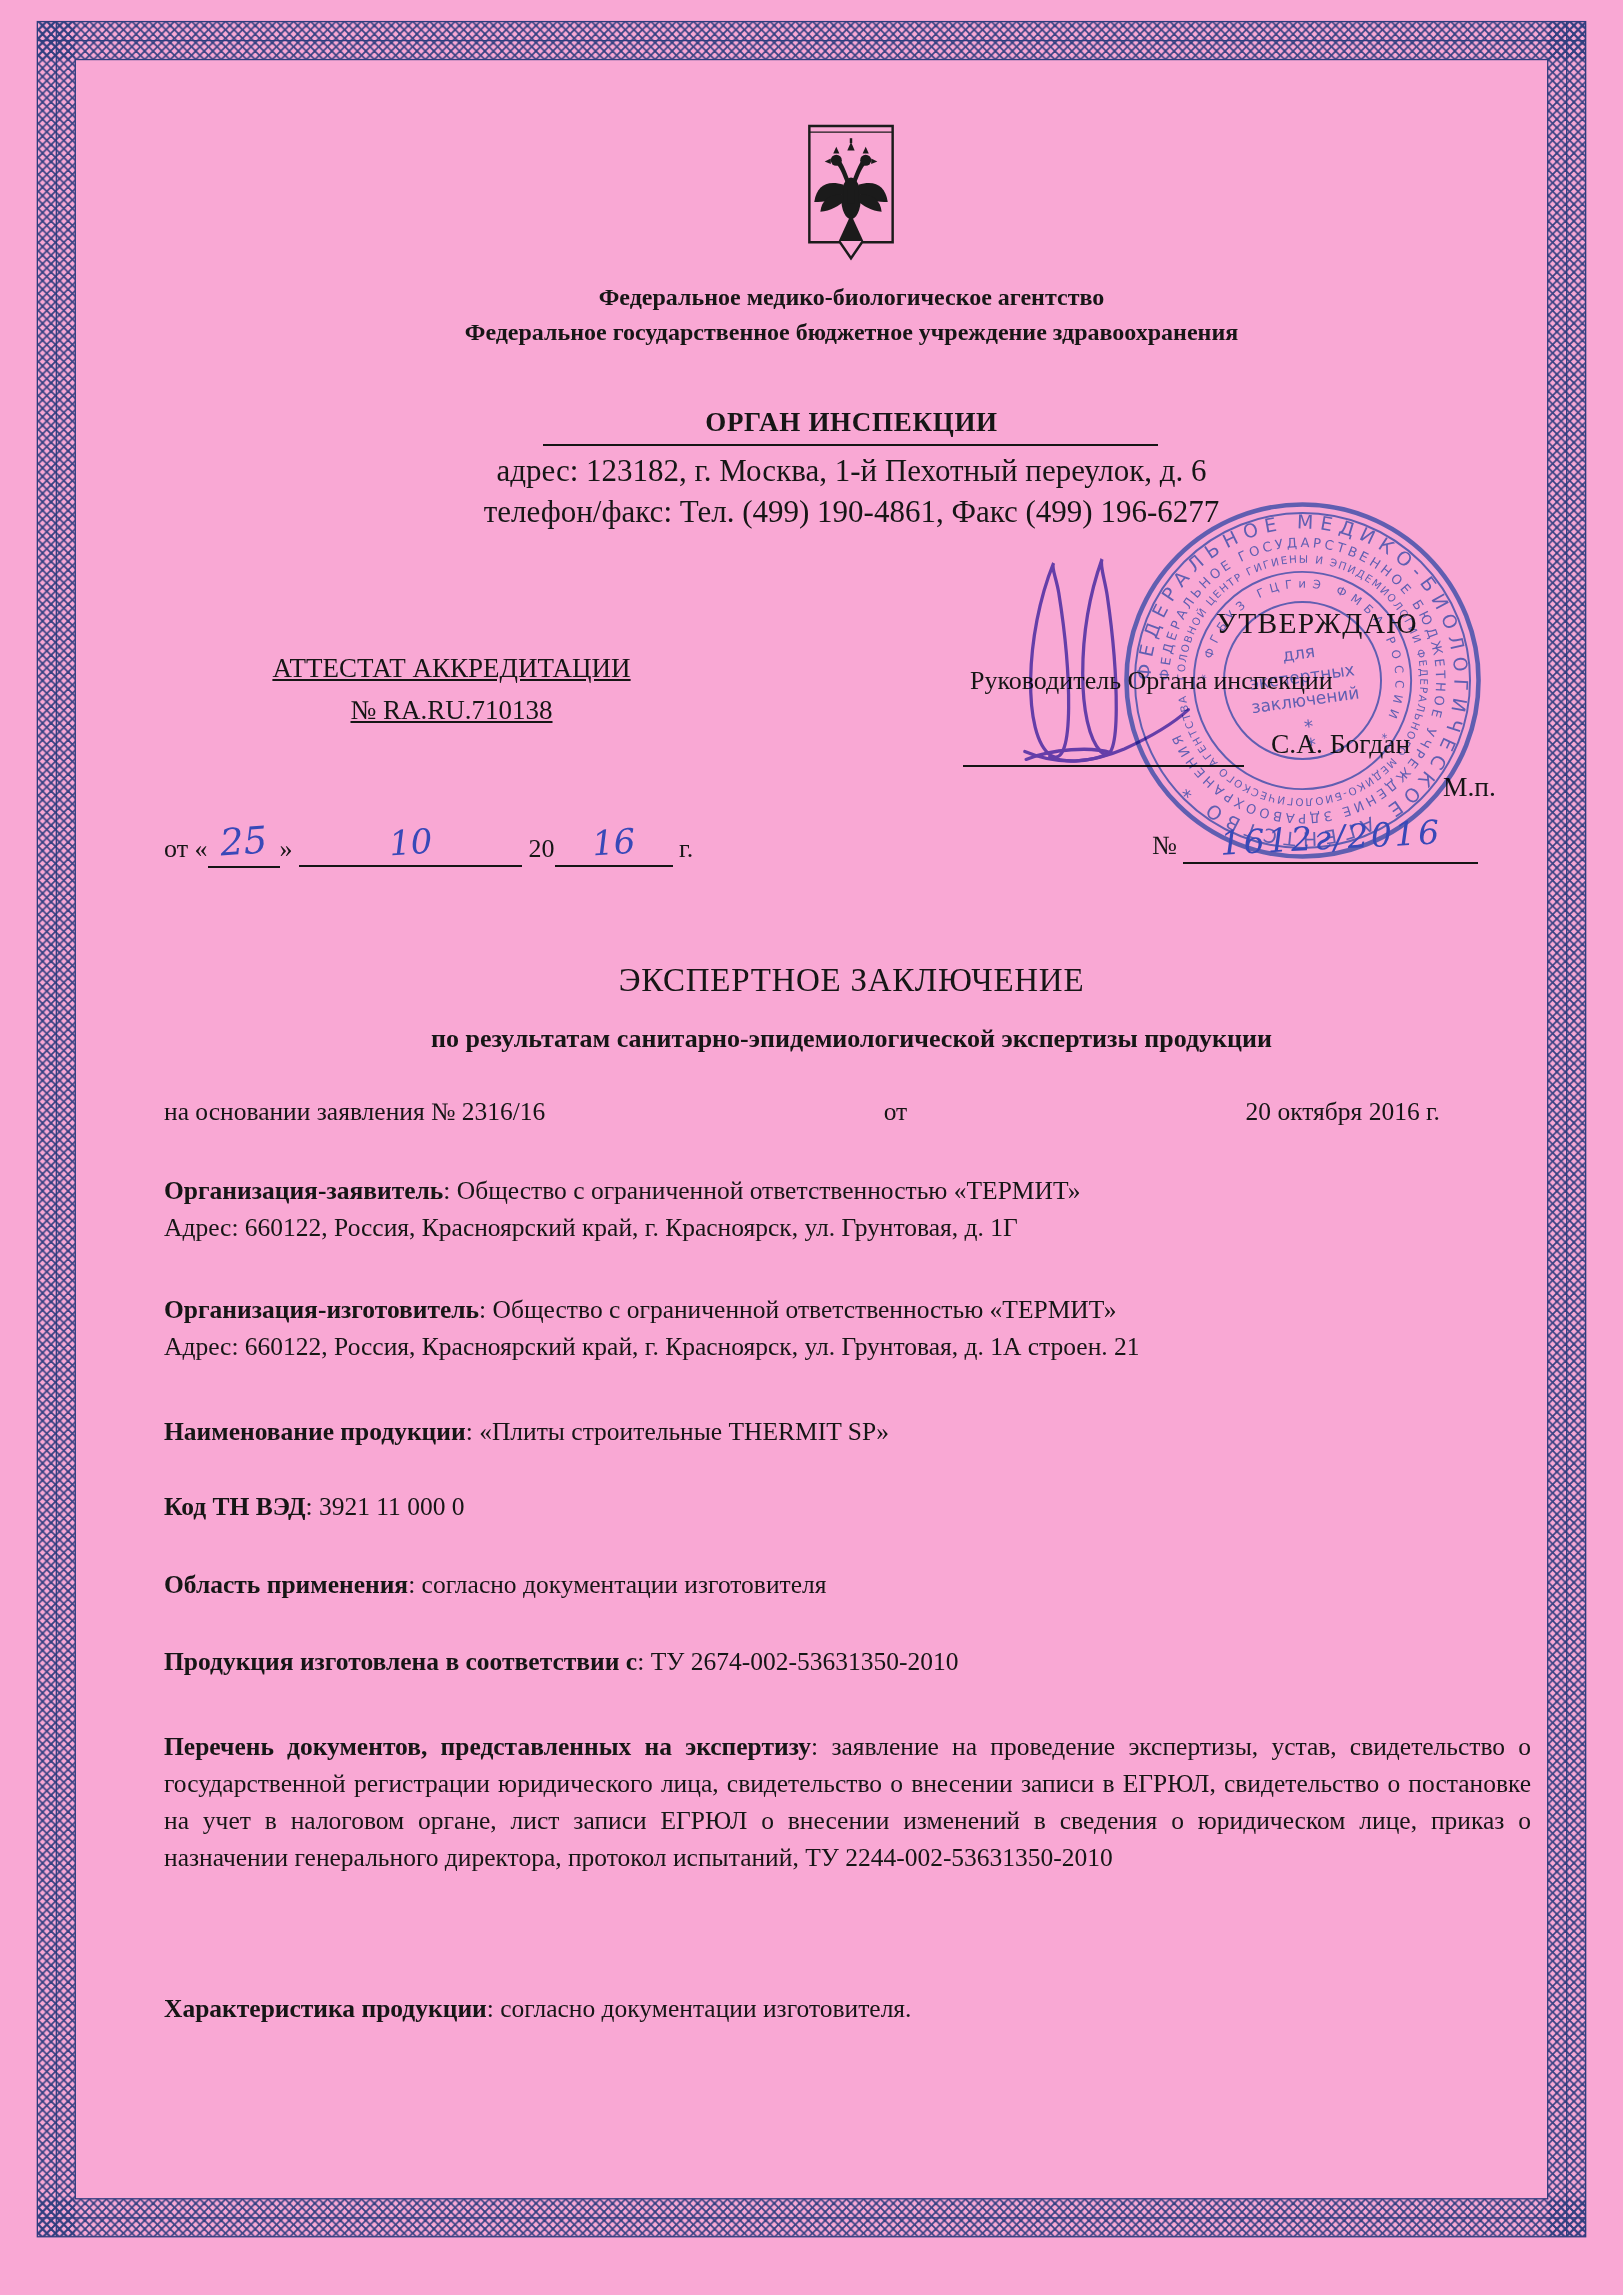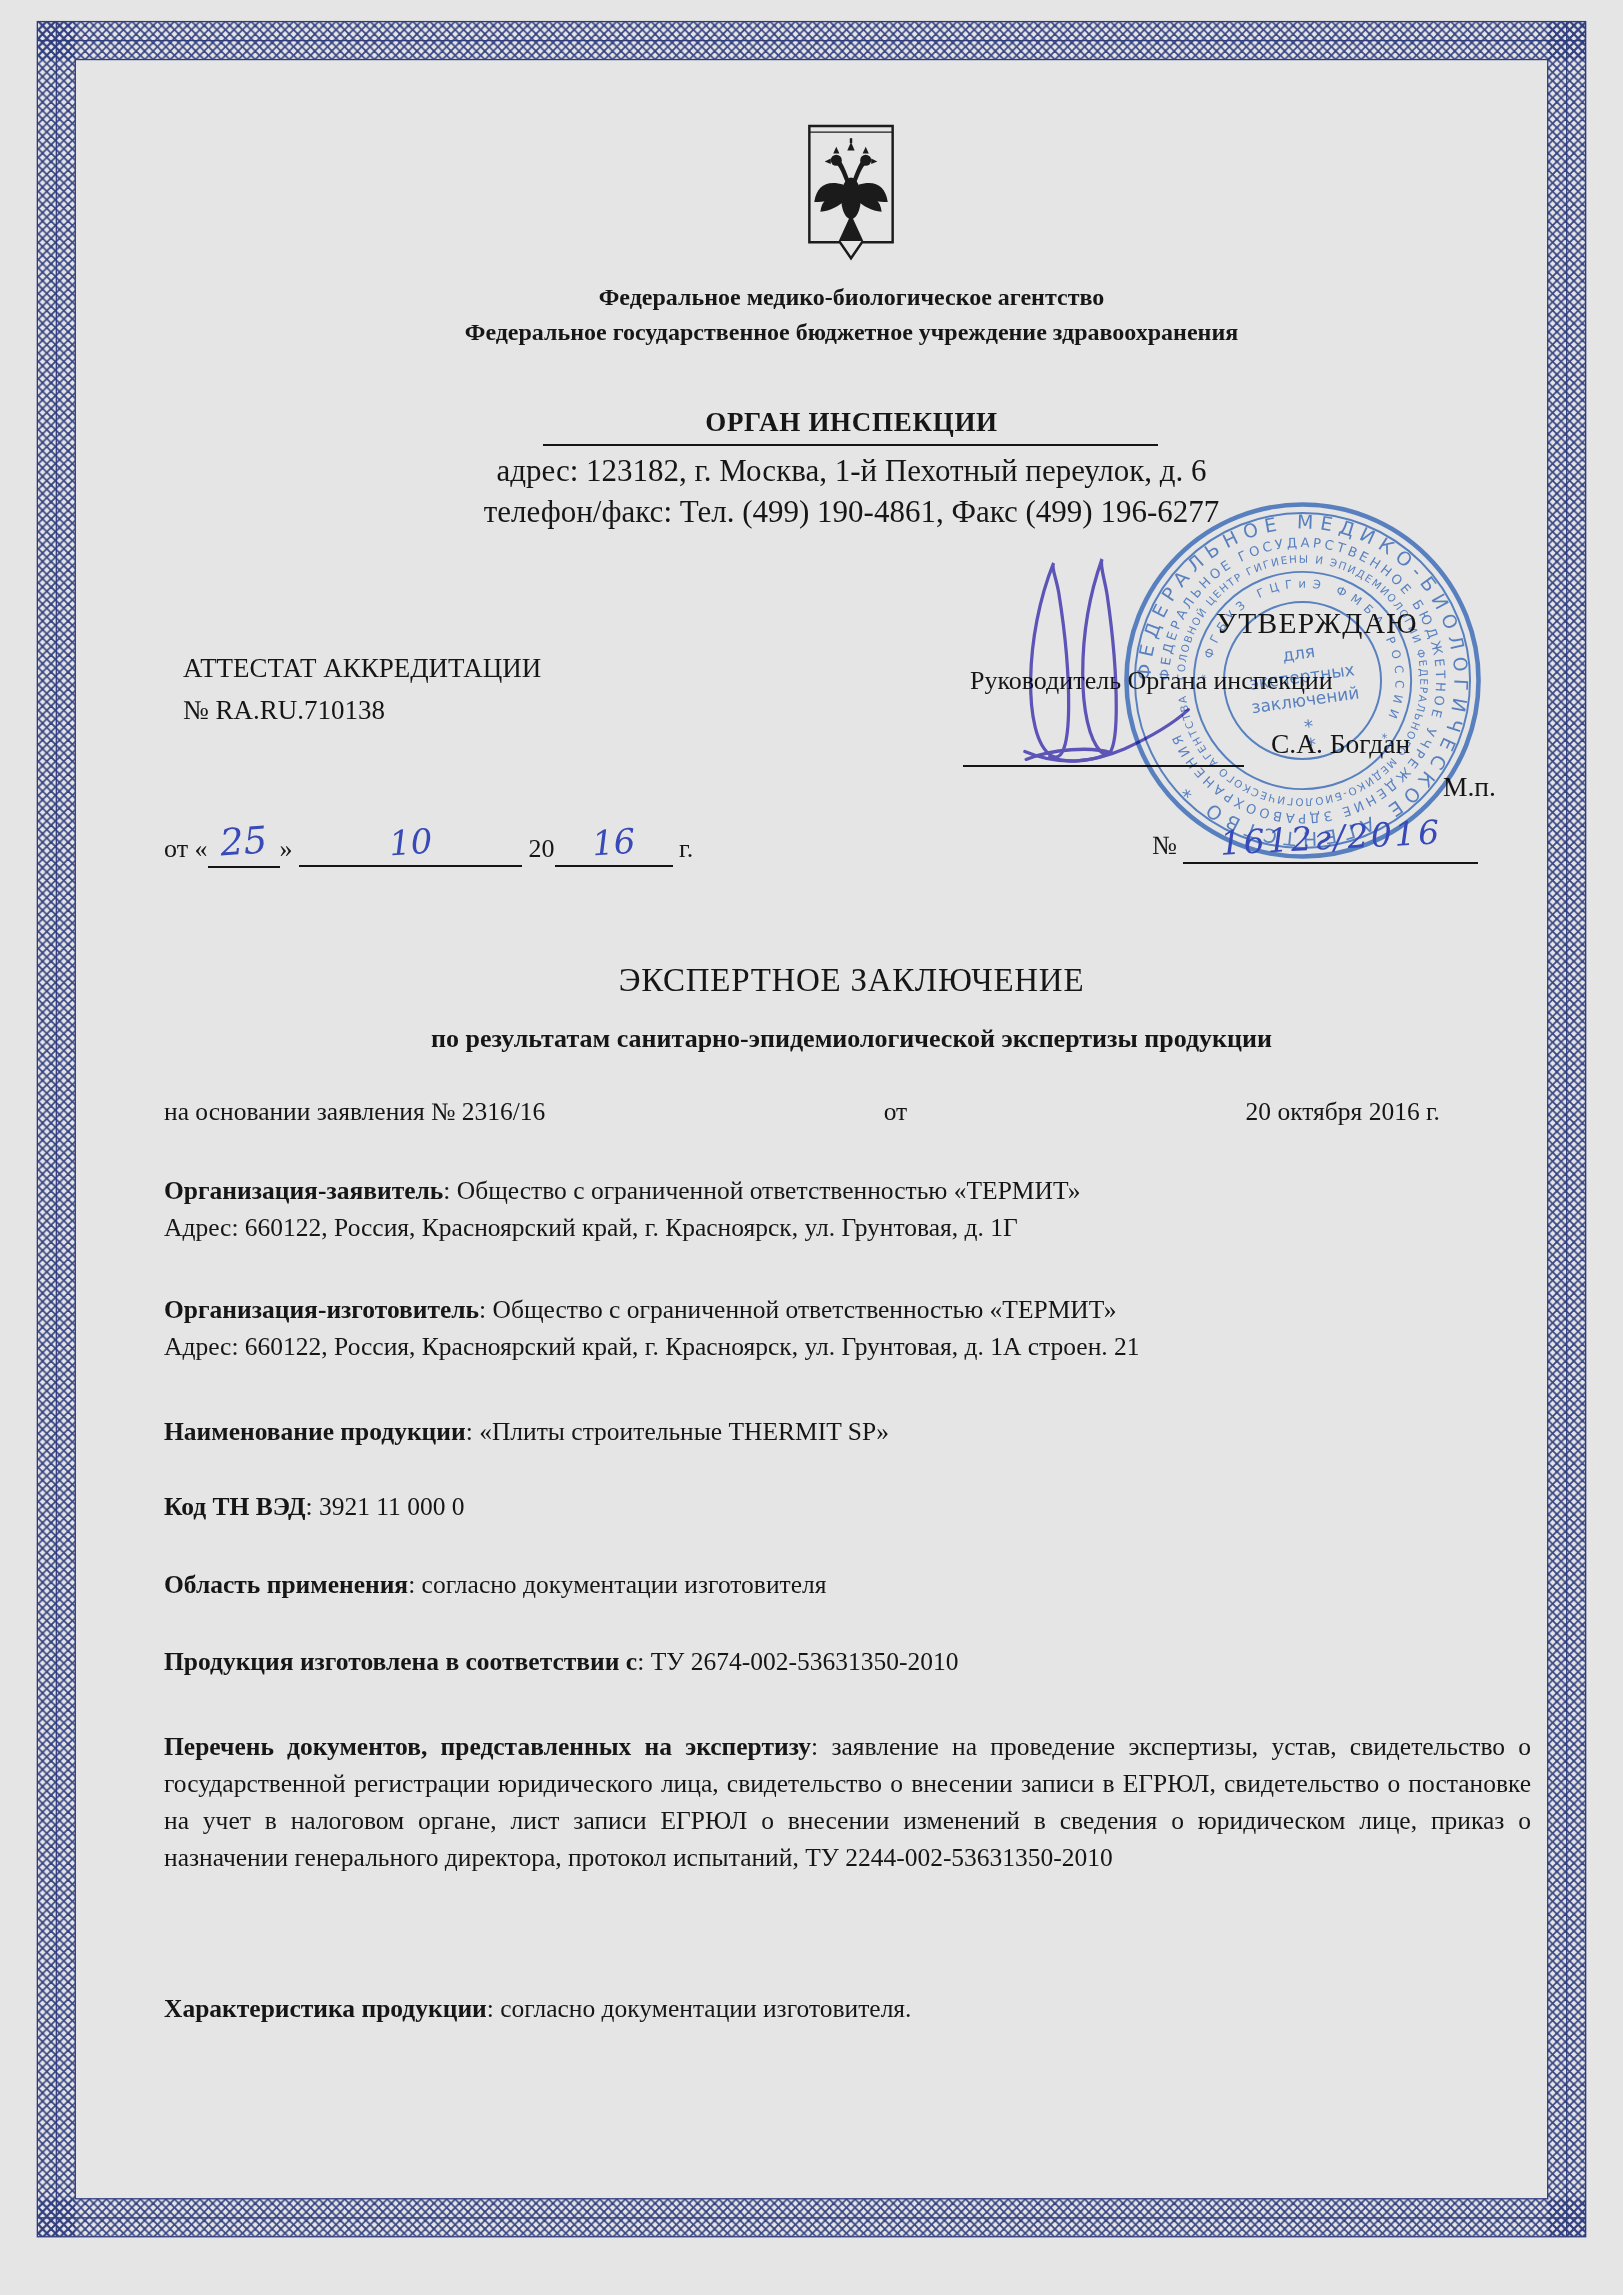--- a/index.html
+++ b/index.html
@@ -1,31 +1,31 @@
 <!DOCTYPE html>
 <html style="font-size:10.5px"><head>
 <meta charset="utf-8">
 <style>
   html,body{margin:0;padding:0;background:#ffffff;}
   .page{
     position:relative;
     width:1623px;height:2295px;
-    background:#e5e5e5;
+    background:#f9a8d4;
     font-family:"Liberation Serif", serif;
     color:#161616;
     overflow:hidden;
   }
   .abs{position:absolute;}
   .centered{left:151px;width:1401px;text-align:center;}
   .b{font-weight:bold;}
   .hdr{font-size:24px;font-weight:bold;line-height:33px;}
   .organ{font-size:27px;font-weight:bold;letter-spacing:0.7px;}
   .organ-underline{border-bottom:2.6px solid #151515;height:0;}
   .sub{font-size:31px;}
-  .attestat{font-size:27px;line-height:42px;text-align:left;}
+  .attestat{font-size:27px;line-height:42px;text-align:center;text-decoration:underline;}
   .approve{font-size:29.5px;letter-spacing:1.3px;}
   .ruk{font-size:26px;}
   .bogdan{font-size:27.5px;}
   .mp{font-size:27.5px;}
   .sigline{border-bottom:2px solid #151515;height:0;}
   .daterow{font-size:26px;white-space:nowrap;}
   .u{display:inline-block;border-bottom:2px solid #151515;text-align:center;vertical-align:baseline;}
   .w110{width:72px;} .w340{width:223px;} .w180{width:118px;} .w450{width:295px;}
   .hand{
     font-family:"DejaVu Serif", serif;

